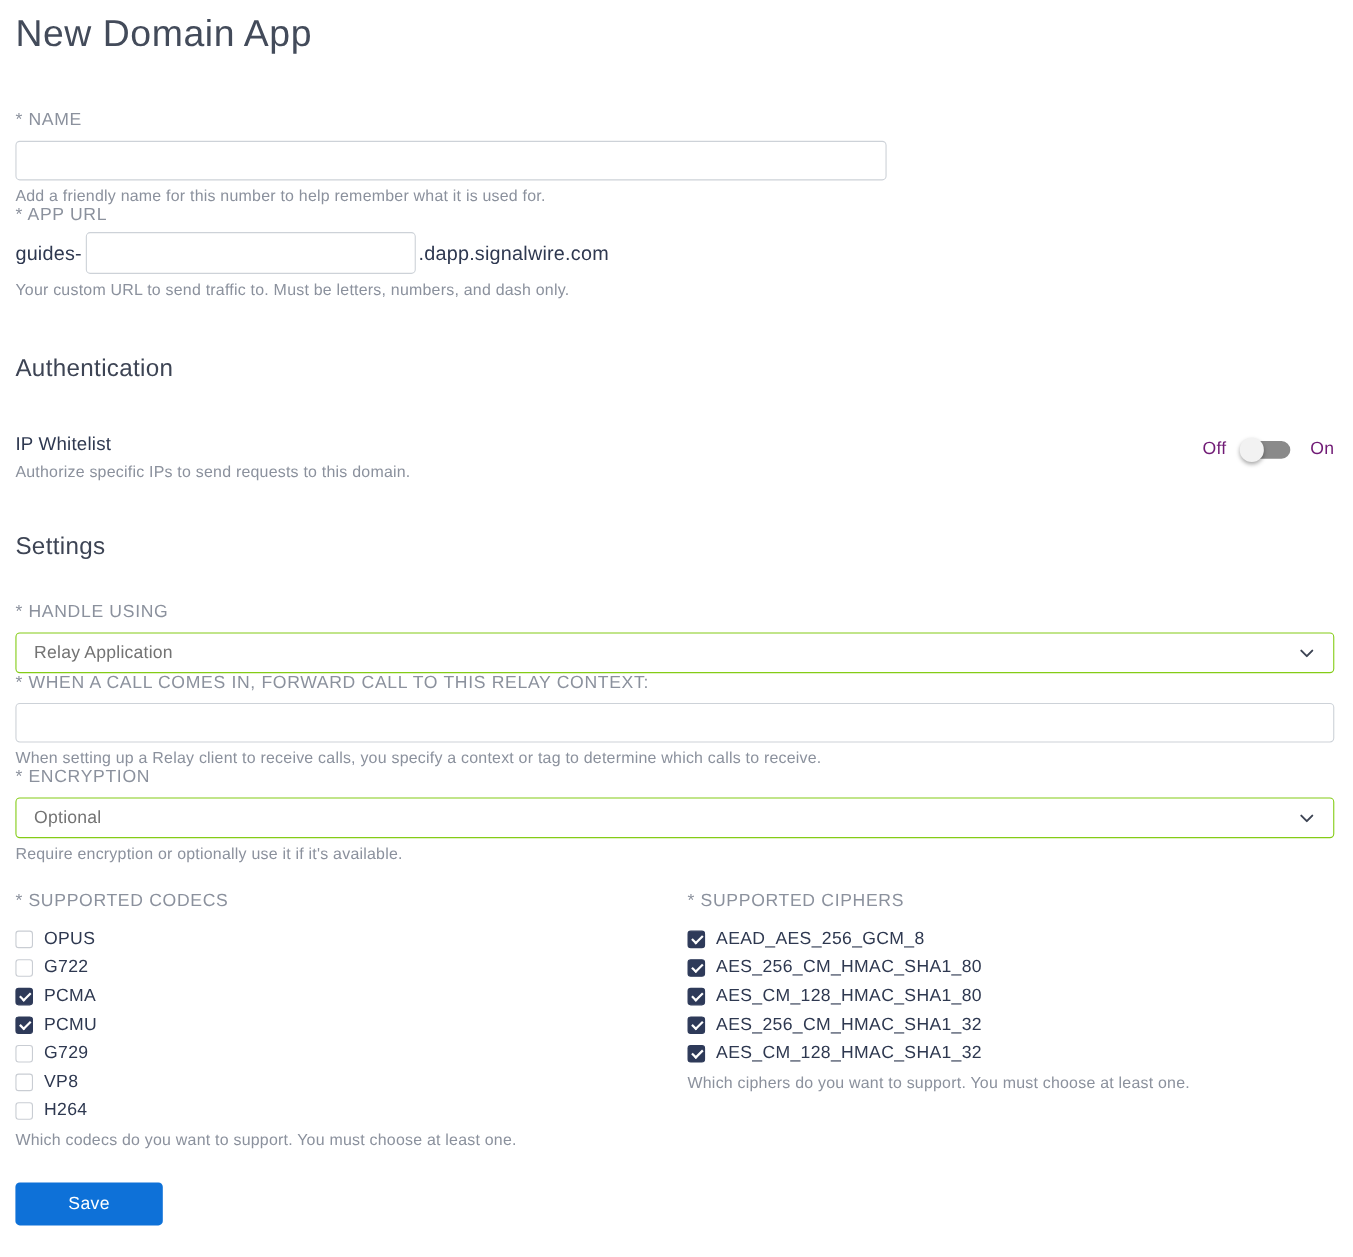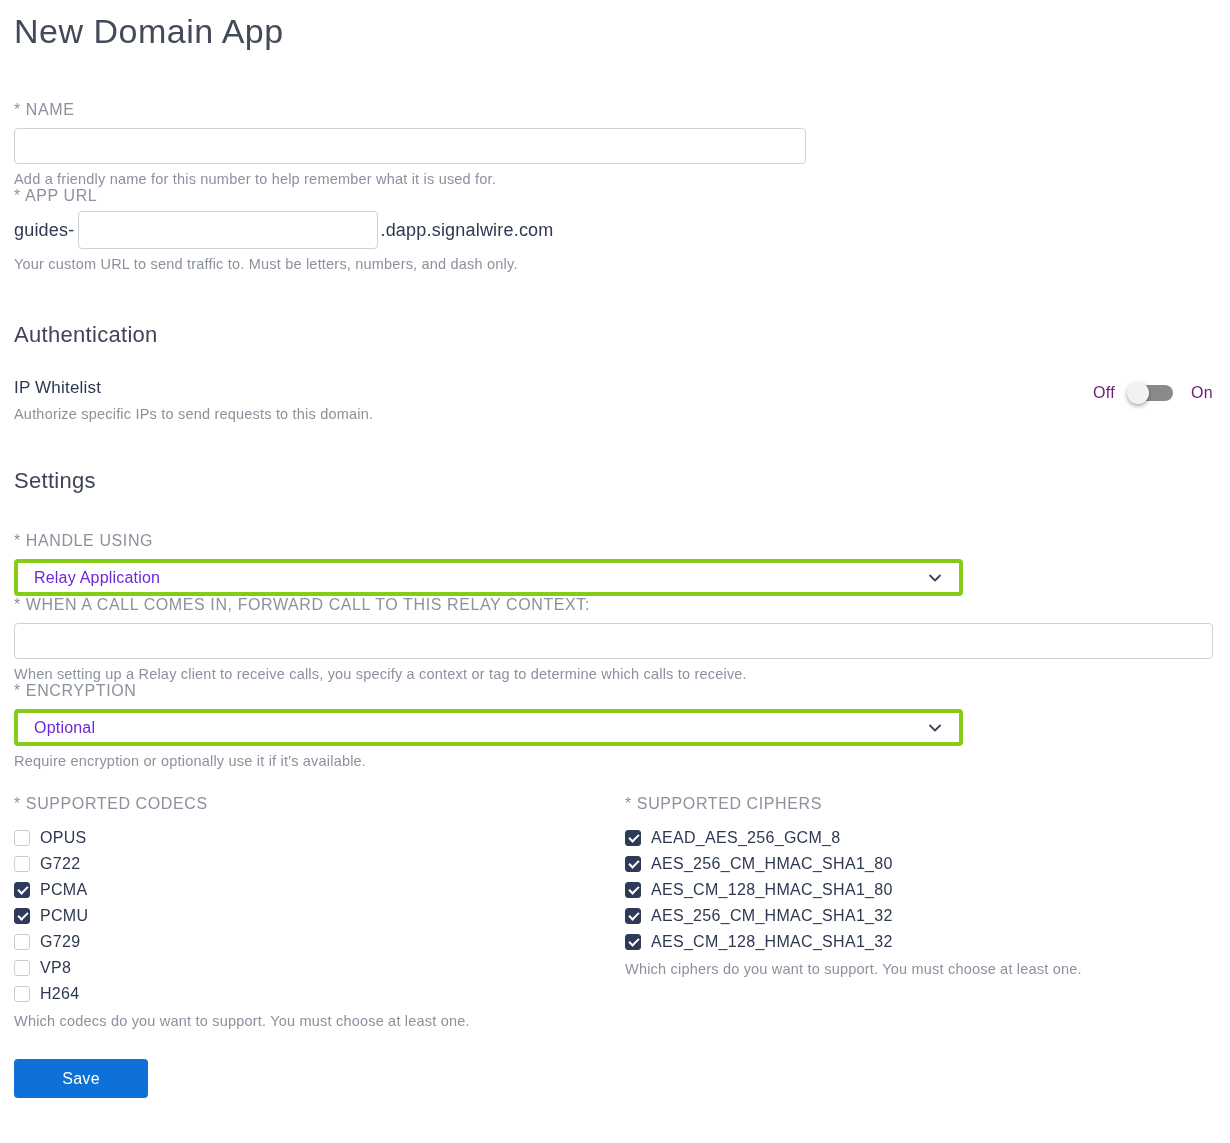--- a/index.html
+++ b/index.html
@@ -59,21 +59,21 @@
   .section-heading {
     font-size: 22px;
     font-weight: 400;
     color: #3d4454;
     letter-spacing: 0.3px;
   }
   .auth-heading { margin-top: 50px; }
   .settings-heading { margin-top: 46px; }
 
   
-  .ip-row { display: flex; justify-content: space-between; align-items: flex-start; margin-top: 30px; }
+  .ip-row { display: flex; justify-content: space-between; align-items: flex-start; margin-top: 46px; }
   .ip-label { font-size: 17px; color: #2e3850; letter-spacing: 0.2px; }
   .ip-help { margin-top: 8px; }
 
   
   .toggle-wrap { display: flex; align-items: center; margin-top: 6px; }
   .toggle-off-label, .toggle-on-label { font-size: 16px; color: #701a75; letter-spacing: 0.3px; }
   .toggle {
     position: relative;
     width: 44px;
     height: 16px;
@@ -89,29 +89,29 @@
     width: 22px;
     height: 22px;
     border-radius: 50%;
     background: #f2f2f2;
     box-shadow: 0 2px 4px rgba(0,0,0,0.35);
   }
 
   
   .select {
     position: relative;
-    width: 949px;
+    width: 1199px;
     height: 37px;
-    border: 4px solid #84cc16;
+    border: 1px solid #84cc16;
     border-radius: 4px;
     display: flex;
     align-items: center;
     padding: 0 16px;
     font-size: 16px;
-    color: #6d28d9;
+    color: #737373;
     letter-spacing: 0.2px;
     margin-top: 9px;
     cursor: pointer;
     background: #fff;
   }
   .select .chevron {
     position: absolute;
     right: 16px;
     top: 50%;
     transform: translateY(-50%);

